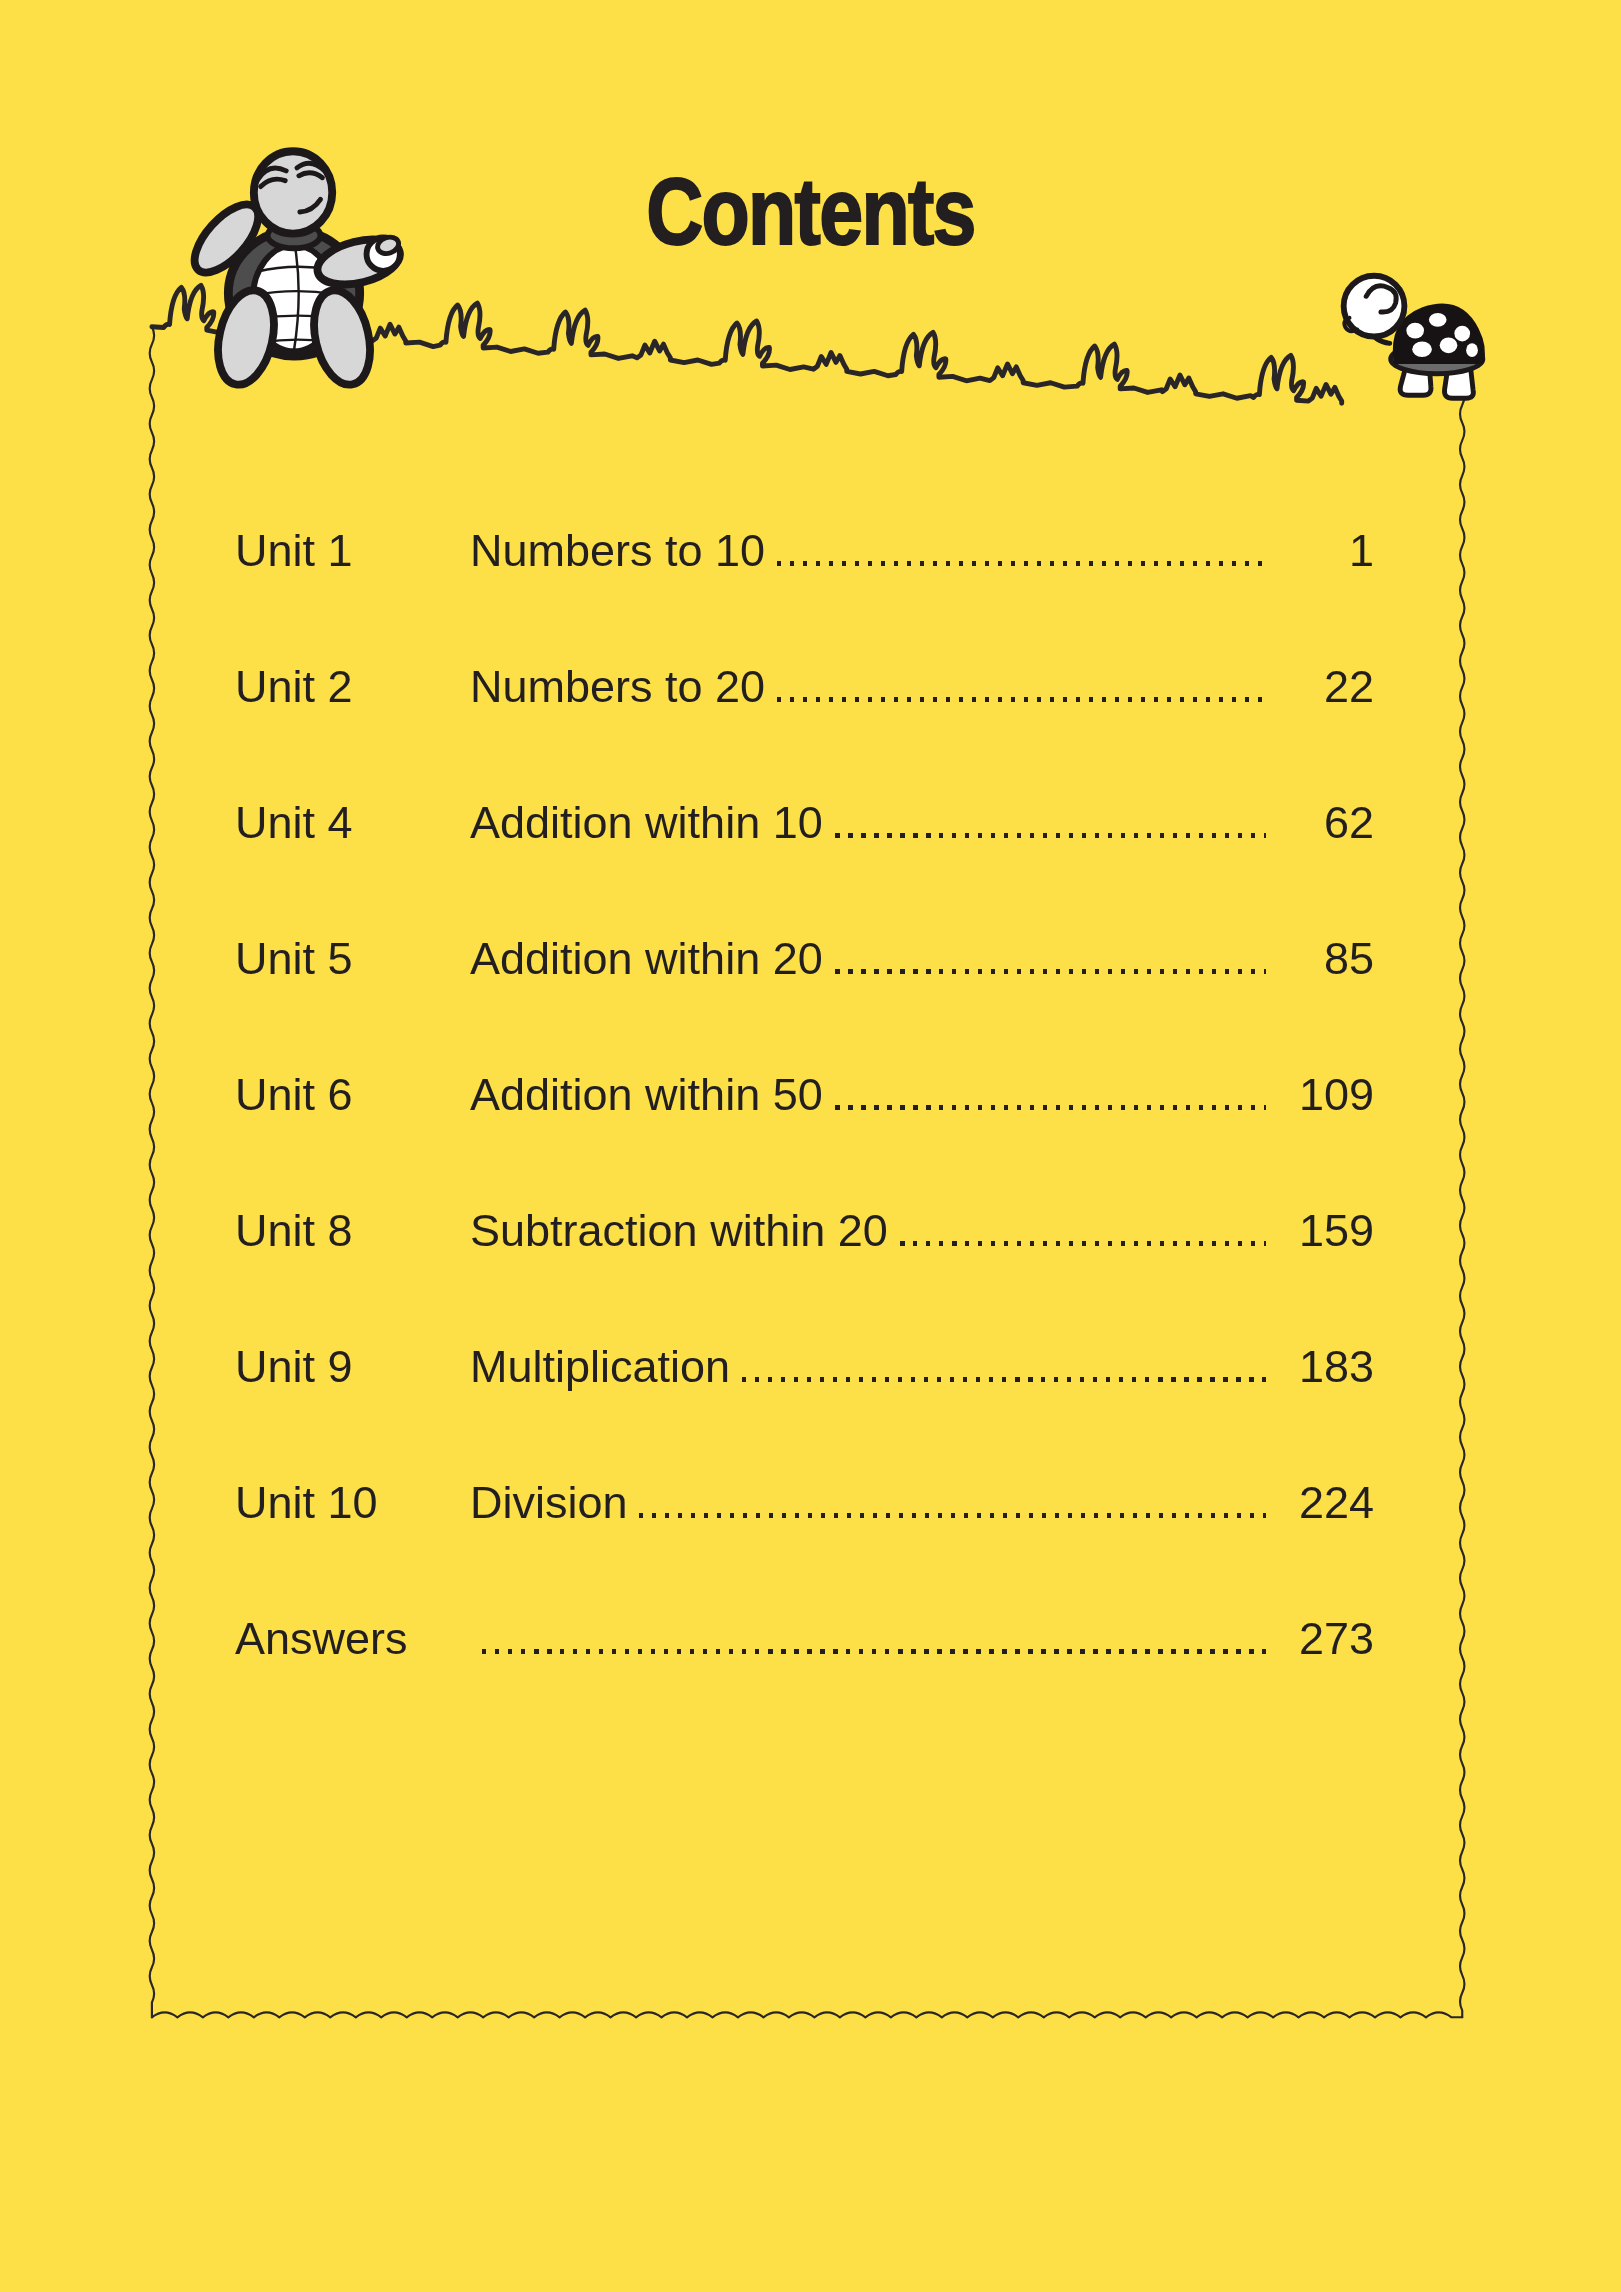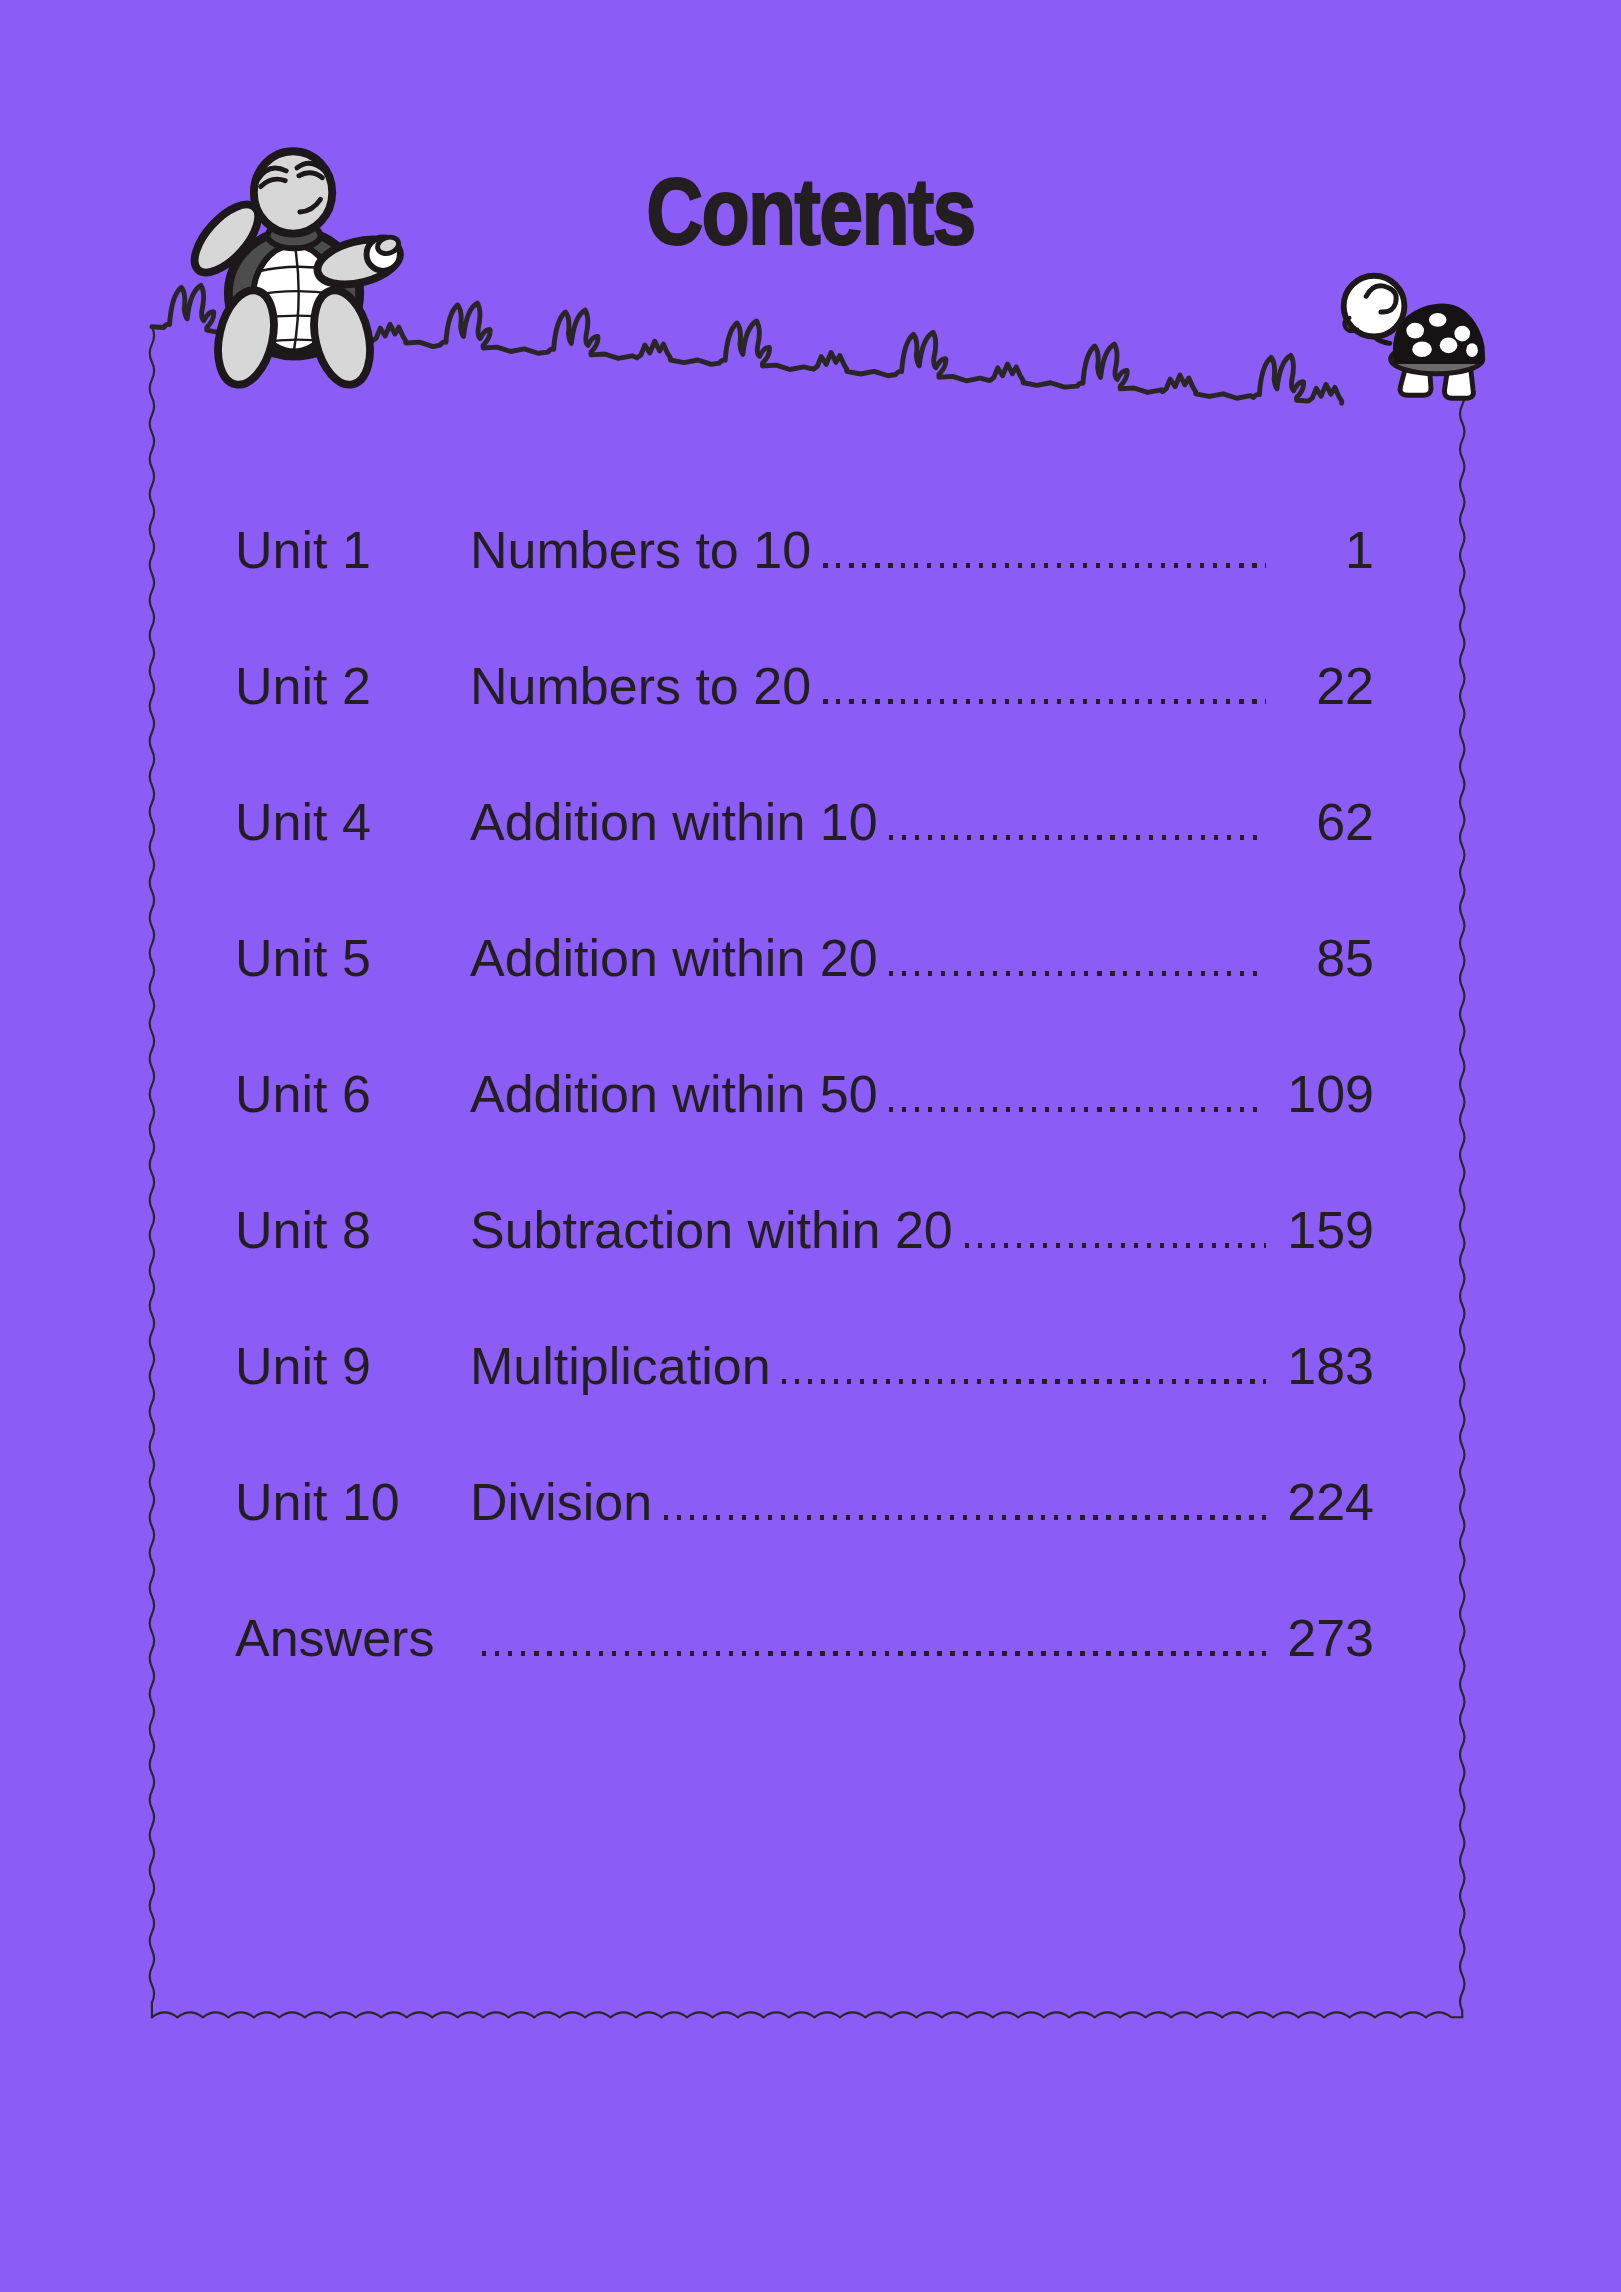--- a/index.html
+++ b/index.html
@@ -1,19 +1,19 @@
 <!DOCTYPE html>
 <html><head>
 <meta charset="utf-8">
 <style>
   html,body{margin:0;padding:0;background:#ffffff;}
   .page{
     position:relative;
     width:1621px;height:2293px;
-    background:#8b5cf6;
+    background:#fde047;
     overflow:hidden;
     font-family:"Liberation Sans", sans-serif;
     color:#231f20;
   }
   .frame{
     position:absolute;left:0;top:0;width:1621px;height:2293px;
   }
   .title{
     position:absolute;left:0;right:0;top:165px;
     margin:0;
@@ -29,21 +29,21 @@
     transform-origin:center;
   }
   .toc{
     position:absolute;
     left:235px;top:521px;width:1139px;
   }
   .toc-row{
     display:flex;
     align-items:baseline;
     height:136px;
-    font-size:52px;
+    font-size:45px;
     line-height:59px;
     white-space:pre;
   }
   .toc-unit{flex:0 0 235px;}
   .toc-title{flex:0 0 auto;}
   .leader{
     flex:1 1 auto;
     min-width:29px;
     height:4.9px;
     margin:0 13.7px 0 11.8px;

